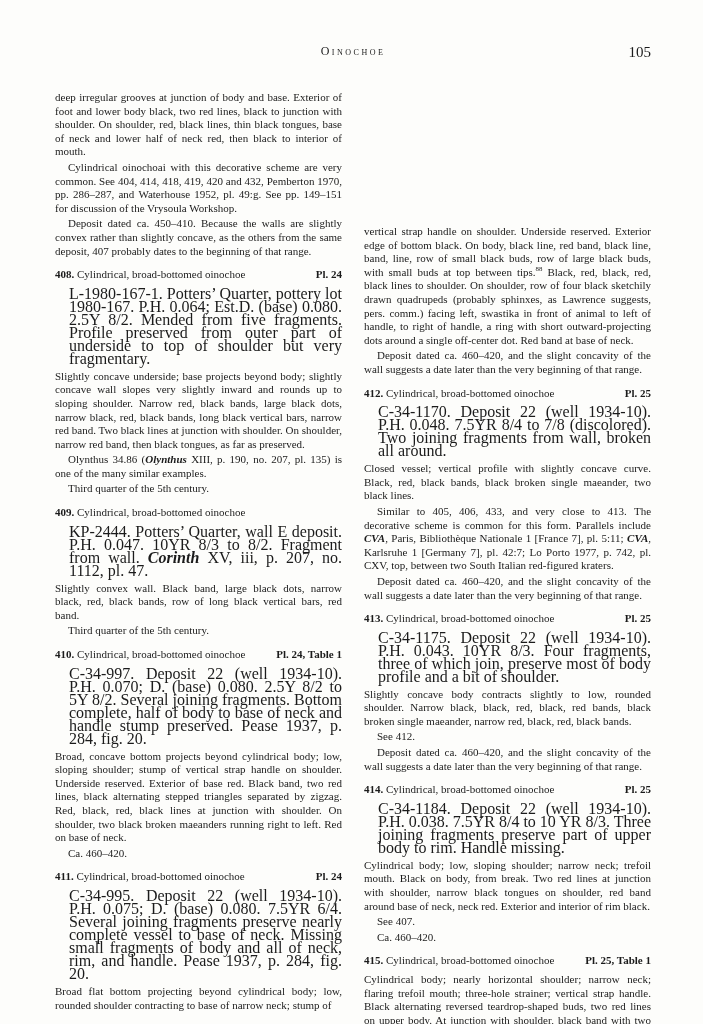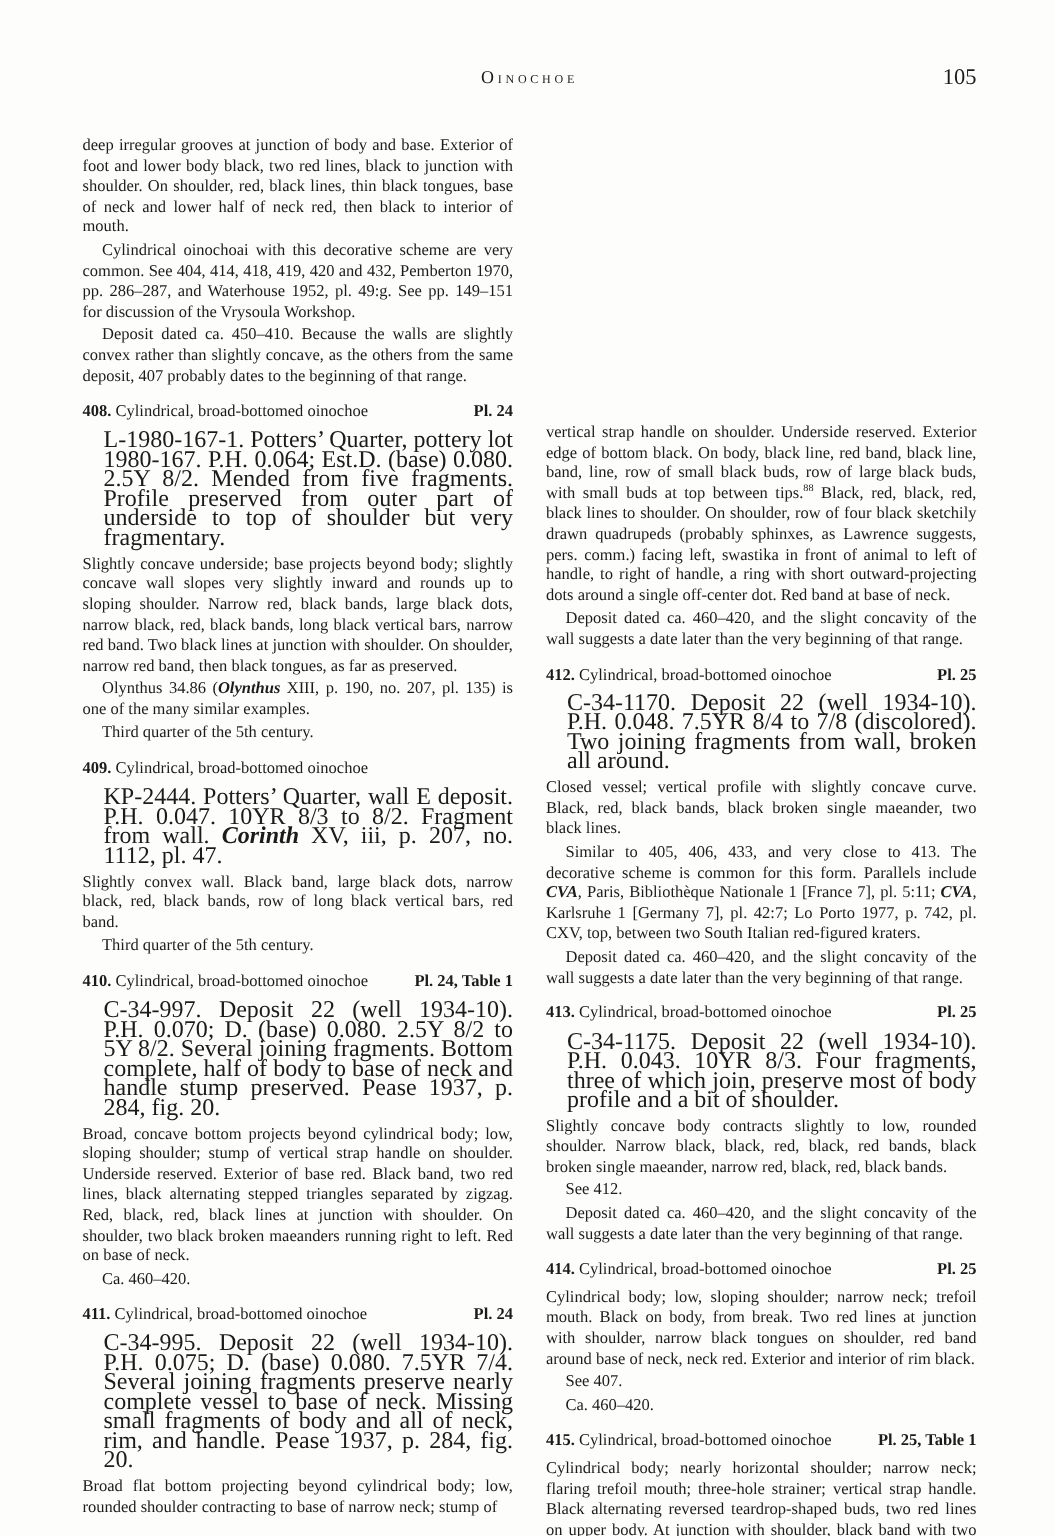--- a/index.html
+++ b/index.html
@@ -101,21 +101,21 @@
           <span><b>410.</b> Cylindrical, broad-bottomed oinochoe</span>
           <span class="plate">Pl. 24, Table 1</span>
         </div>
         <div class="cat">C-34-997. Deposit 22 (well 1934-10). P.H. 0.070; D. (base) 0.080. 2.5Y 8/2 to 5Y 8/2. Several joining fragments. Bottom complete, half of body to base of neck and handle stump preserved. Pease 1937, p. 284, fig. 20.</div>
         <div class="para">Broad, concave bottom projects beyond cylindrical body; low, sloping shoulder; stump of vertical strap handle on shoulder. Underside reserved. Exterior of base red. Black band, two red lines, black alternating stepped triangles separated by zigzag. Red, black, red, black lines at junction with shoulder. On shoulder, two black broken maeanders running right to left. Red on base of neck.</div>
         <div class="para indent">Ca. 460–420.</div>
         <div class="head">
           <span><b>411.</b> Cylindrical, broad-bottomed oinochoe</span>
           <span class="plate">Pl. 24</span>
         </div>
-        <div class="cat">C-34-995. Deposit 22 (well 1934-10). P.H. 0.075; D. (base) 0.080. 7.5YR 7/4. Several joining fragments preserve nearly complete vessel to base of neck. Missing small fragments of body and all of neck, rim, and handle. Pease 1937, p. 284, fig. 20.</div>
+        <div class="cat">C-34-995. Deposit 22 (well 1934-10). P.H. 0.075; D. (base) 0.080. 7.5YR 6/4. Several joining fragments preserve nearly complete vessel to base of neck. Missing small fragments of body and all of neck, rim, and handle. Pease 1937, p. 284, fig. 20.</div>
         <div class="para">Broad flat bottom projecting beyond cylindrical body; low, rounded shoulder contracting to base of narrow neck; stump of</div>
         <div class="fn"><sup>88</sup> A neater version of this type of decoration appears on <i>MusBorbonico</i> 6, 1830, pl. 56 upper right (Naples 80214), which is very close to <b>403</b> in shape. The dots between the tips of</div>
       </div>
     <div class="col">
         <div class="para">vertical strap handle on shoulder. Underside reserved. Exterior edge of bottom black. On body, black line, red band, black line, band, line, row of small black buds, row of large black buds, with small buds at top between tips.<sup>88</sup> Black, red, black, red, black lines to shoulder. On shoulder, row of four black sketchily drawn quadrupeds (probably sphinxes, as Lawrence suggests, pers. comm.) facing left, swastika in front of animal to left of handle, to right of handle, a ring with short outward-projecting dots around a single off-center dot. Red band at base of neck.</div>
         <div class="para indent">Deposit dated ca. 460–420, and the slight concavity of the wall suggests a date later than the very beginning of that range.</div>
         <div class="head">
           <span><b>412.</b> Cylindrical, broad-bottomed oinochoe</span>
           <span class="plate">Pl. 25</span>
         </div>
@@ -128,20 +128,21 @@
           <span class="plate">Pl. 25</span>
         </div>
         <div class="cat">C-34-1175. Deposit 22 (well 1934-10). P.H. 0.043. 10YR 8/3. Four fragments, three of which join, preserve most of body profile and a bit of shoulder.</div>
         <div class="para">Slightly concave body contracts slightly to low, rounded shoulder. Narrow black, black, red, black, red bands, black broken single maeander, narrow red, black, red, black bands.</div>
         <div class="para indent">See <b>412</b>.</div>
         <div class="para indent">Deposit dated ca. 460–420, and the slight concavity of the wall suggests a date later than the very beginning of that range.</div>
         <div class="head">
           <span><b>414.</b> Cylindrical, broad-bottomed oinochoe</span>
           <span class="plate">Pl. 25</span>
         </div>
+        <div class="cat">C-34-1184. Deposit 22 (well 1934-10). P.H. 0.038. 7.5YR 8/4 to 10 YR 8/3. Three joining fragments preserve part of upper body to rim. Handle missing.</div>
         <div class="para">Cylindrical body; low, sloping shoulder; narrow neck; trefoil mouth. Black on body, from break. Two red lines at junction with shoulder, narrow black tongues on shoulder, red band around base of neck, neck red. Exterior and interior of rim black.</div>
         <div class="para indent">See <b>407</b>.</div>
         <div class="para indent">Ca. 460–420.</div>
         <div class="head">
           <span><b>415.</b> Cylindrical, broad-bottomed oinochoe</span>
           <span class="plate">Pl. 25, Table 1</span>
         </div>
         <div class="para">Cylindrical body; nearly horizontal shoulder; narrow neck; flaring trefoil mouth; three-hole strainer; vertical strap handle. Black alternating reversed teardrop-shaped buds, two red lines on upper body. At junction with shoulder, black band with two rows of alternating white dots. On shoulder, narrow red band,</div>
         <div class="fn fncont">the buds are omitted from the drawing. See also <i>Necrocorinthia</i>, p. 336.</div>
       </div>

